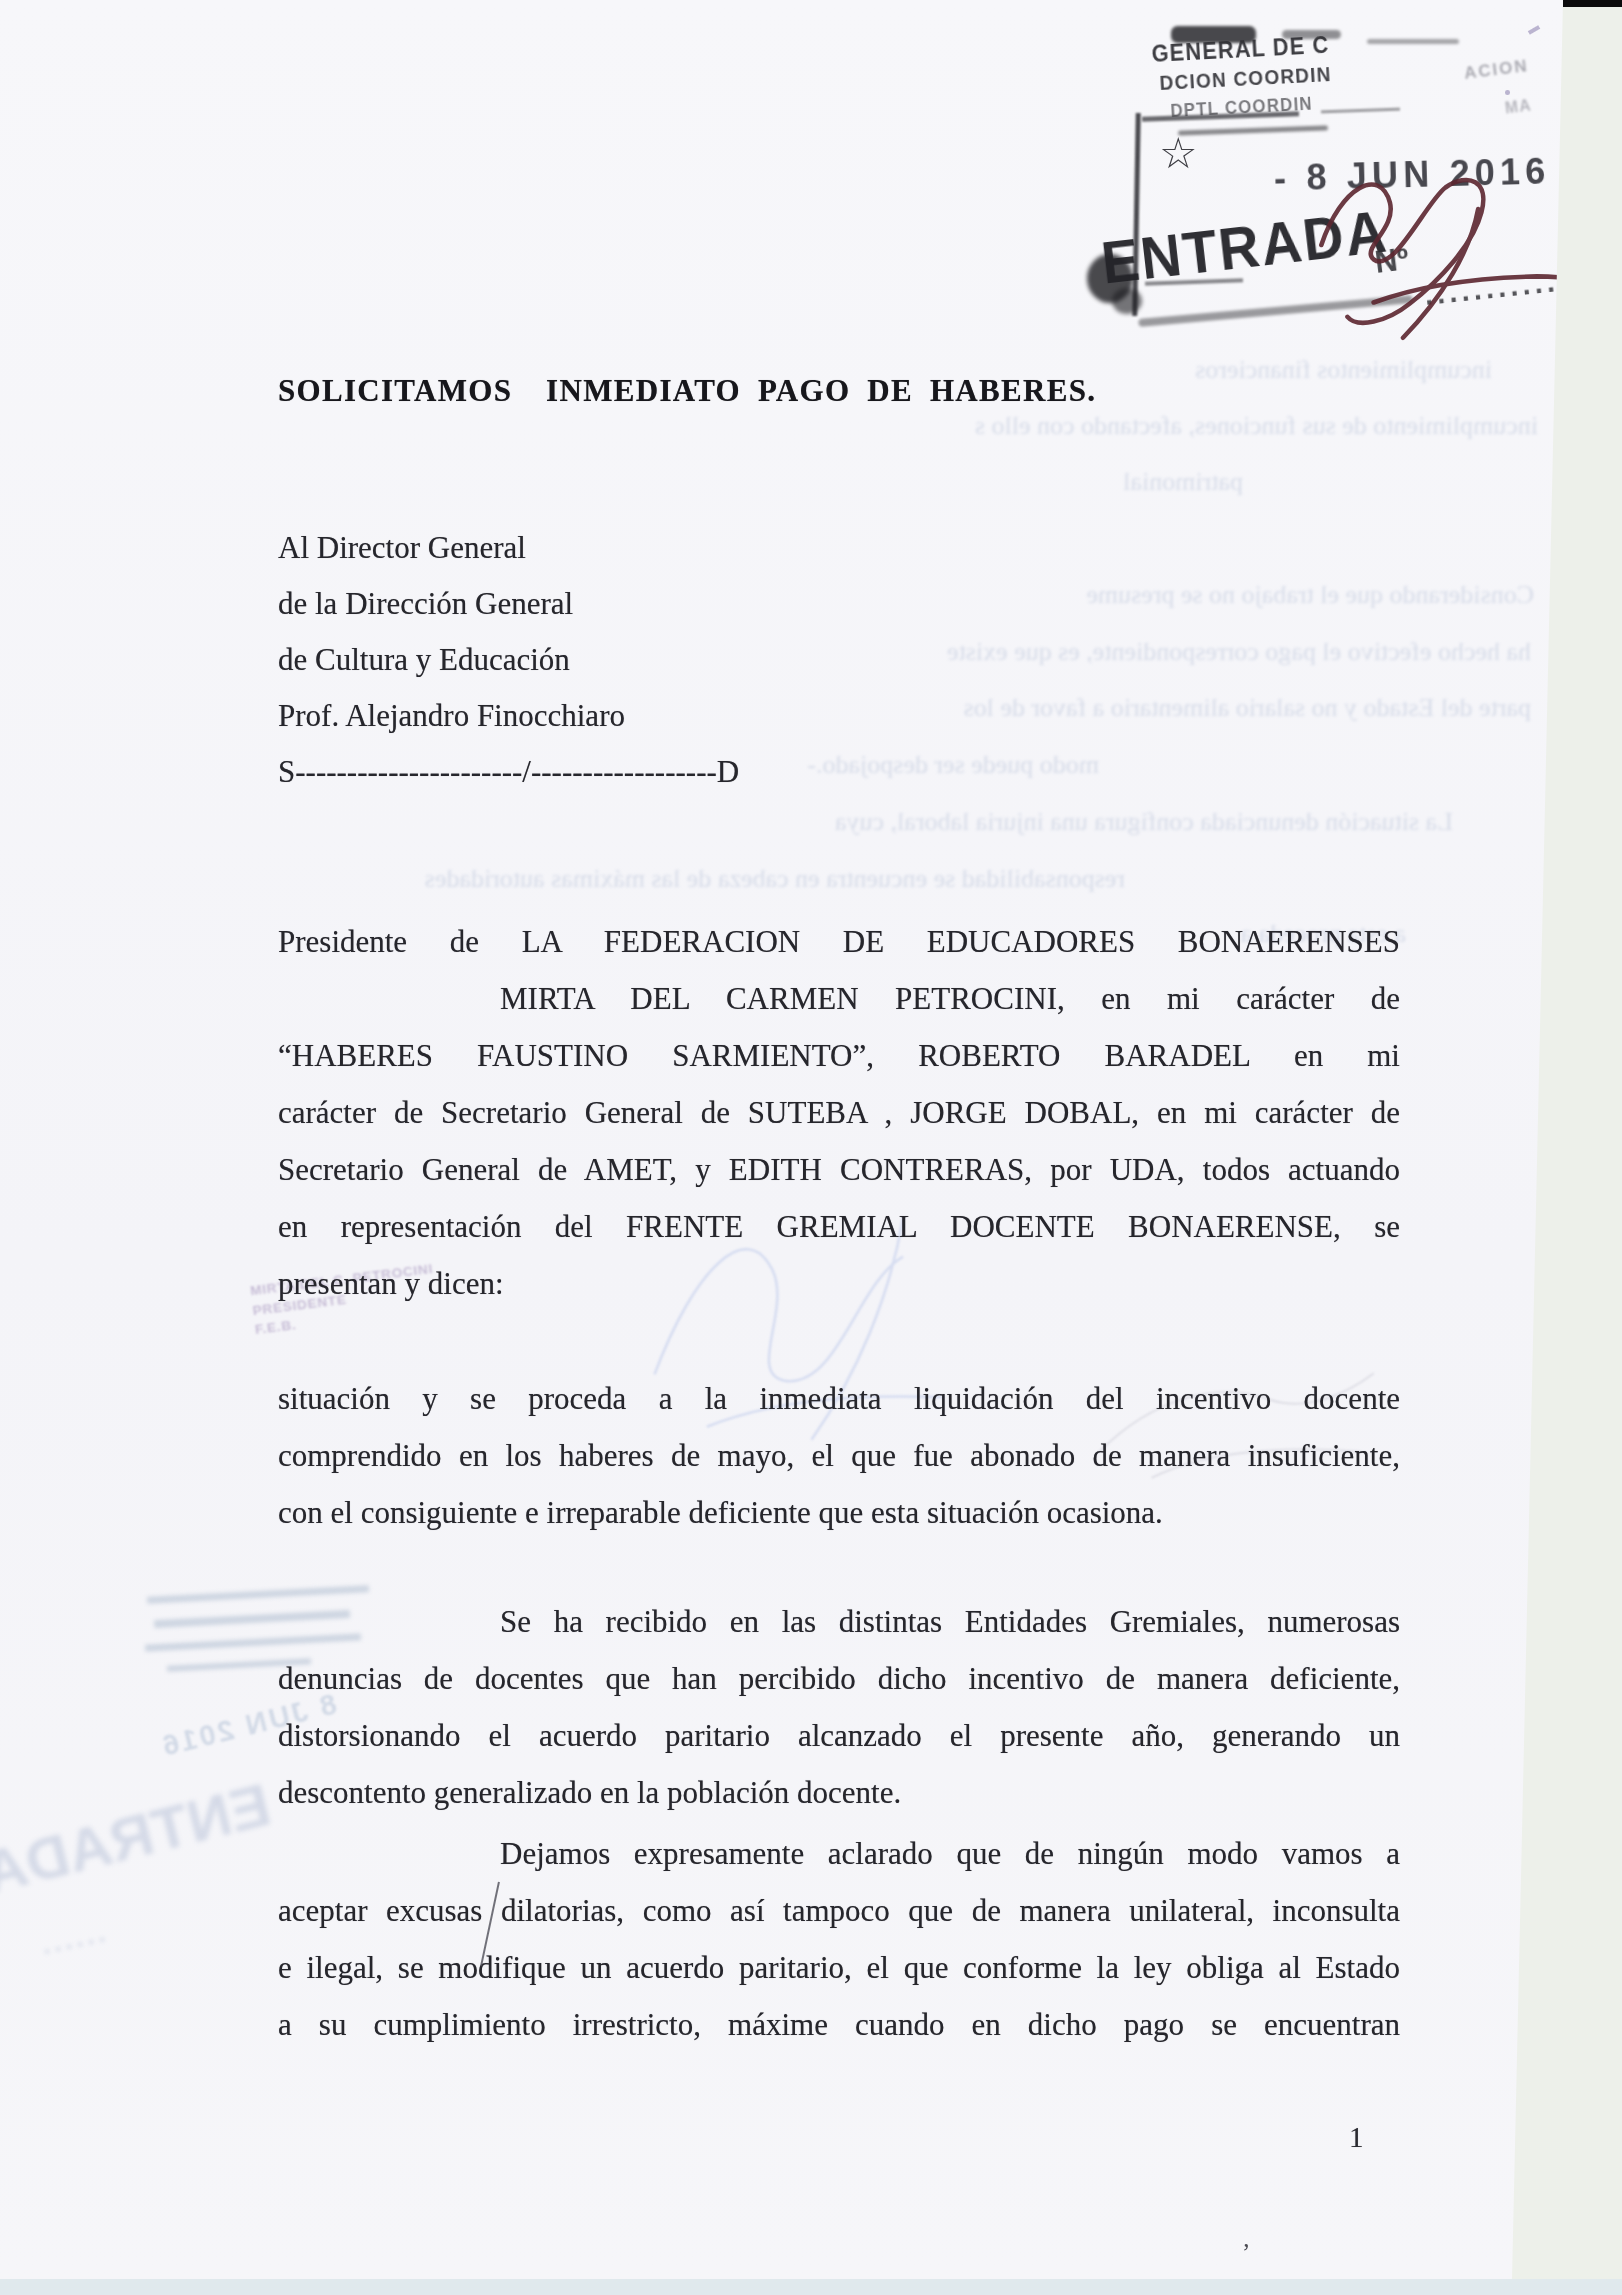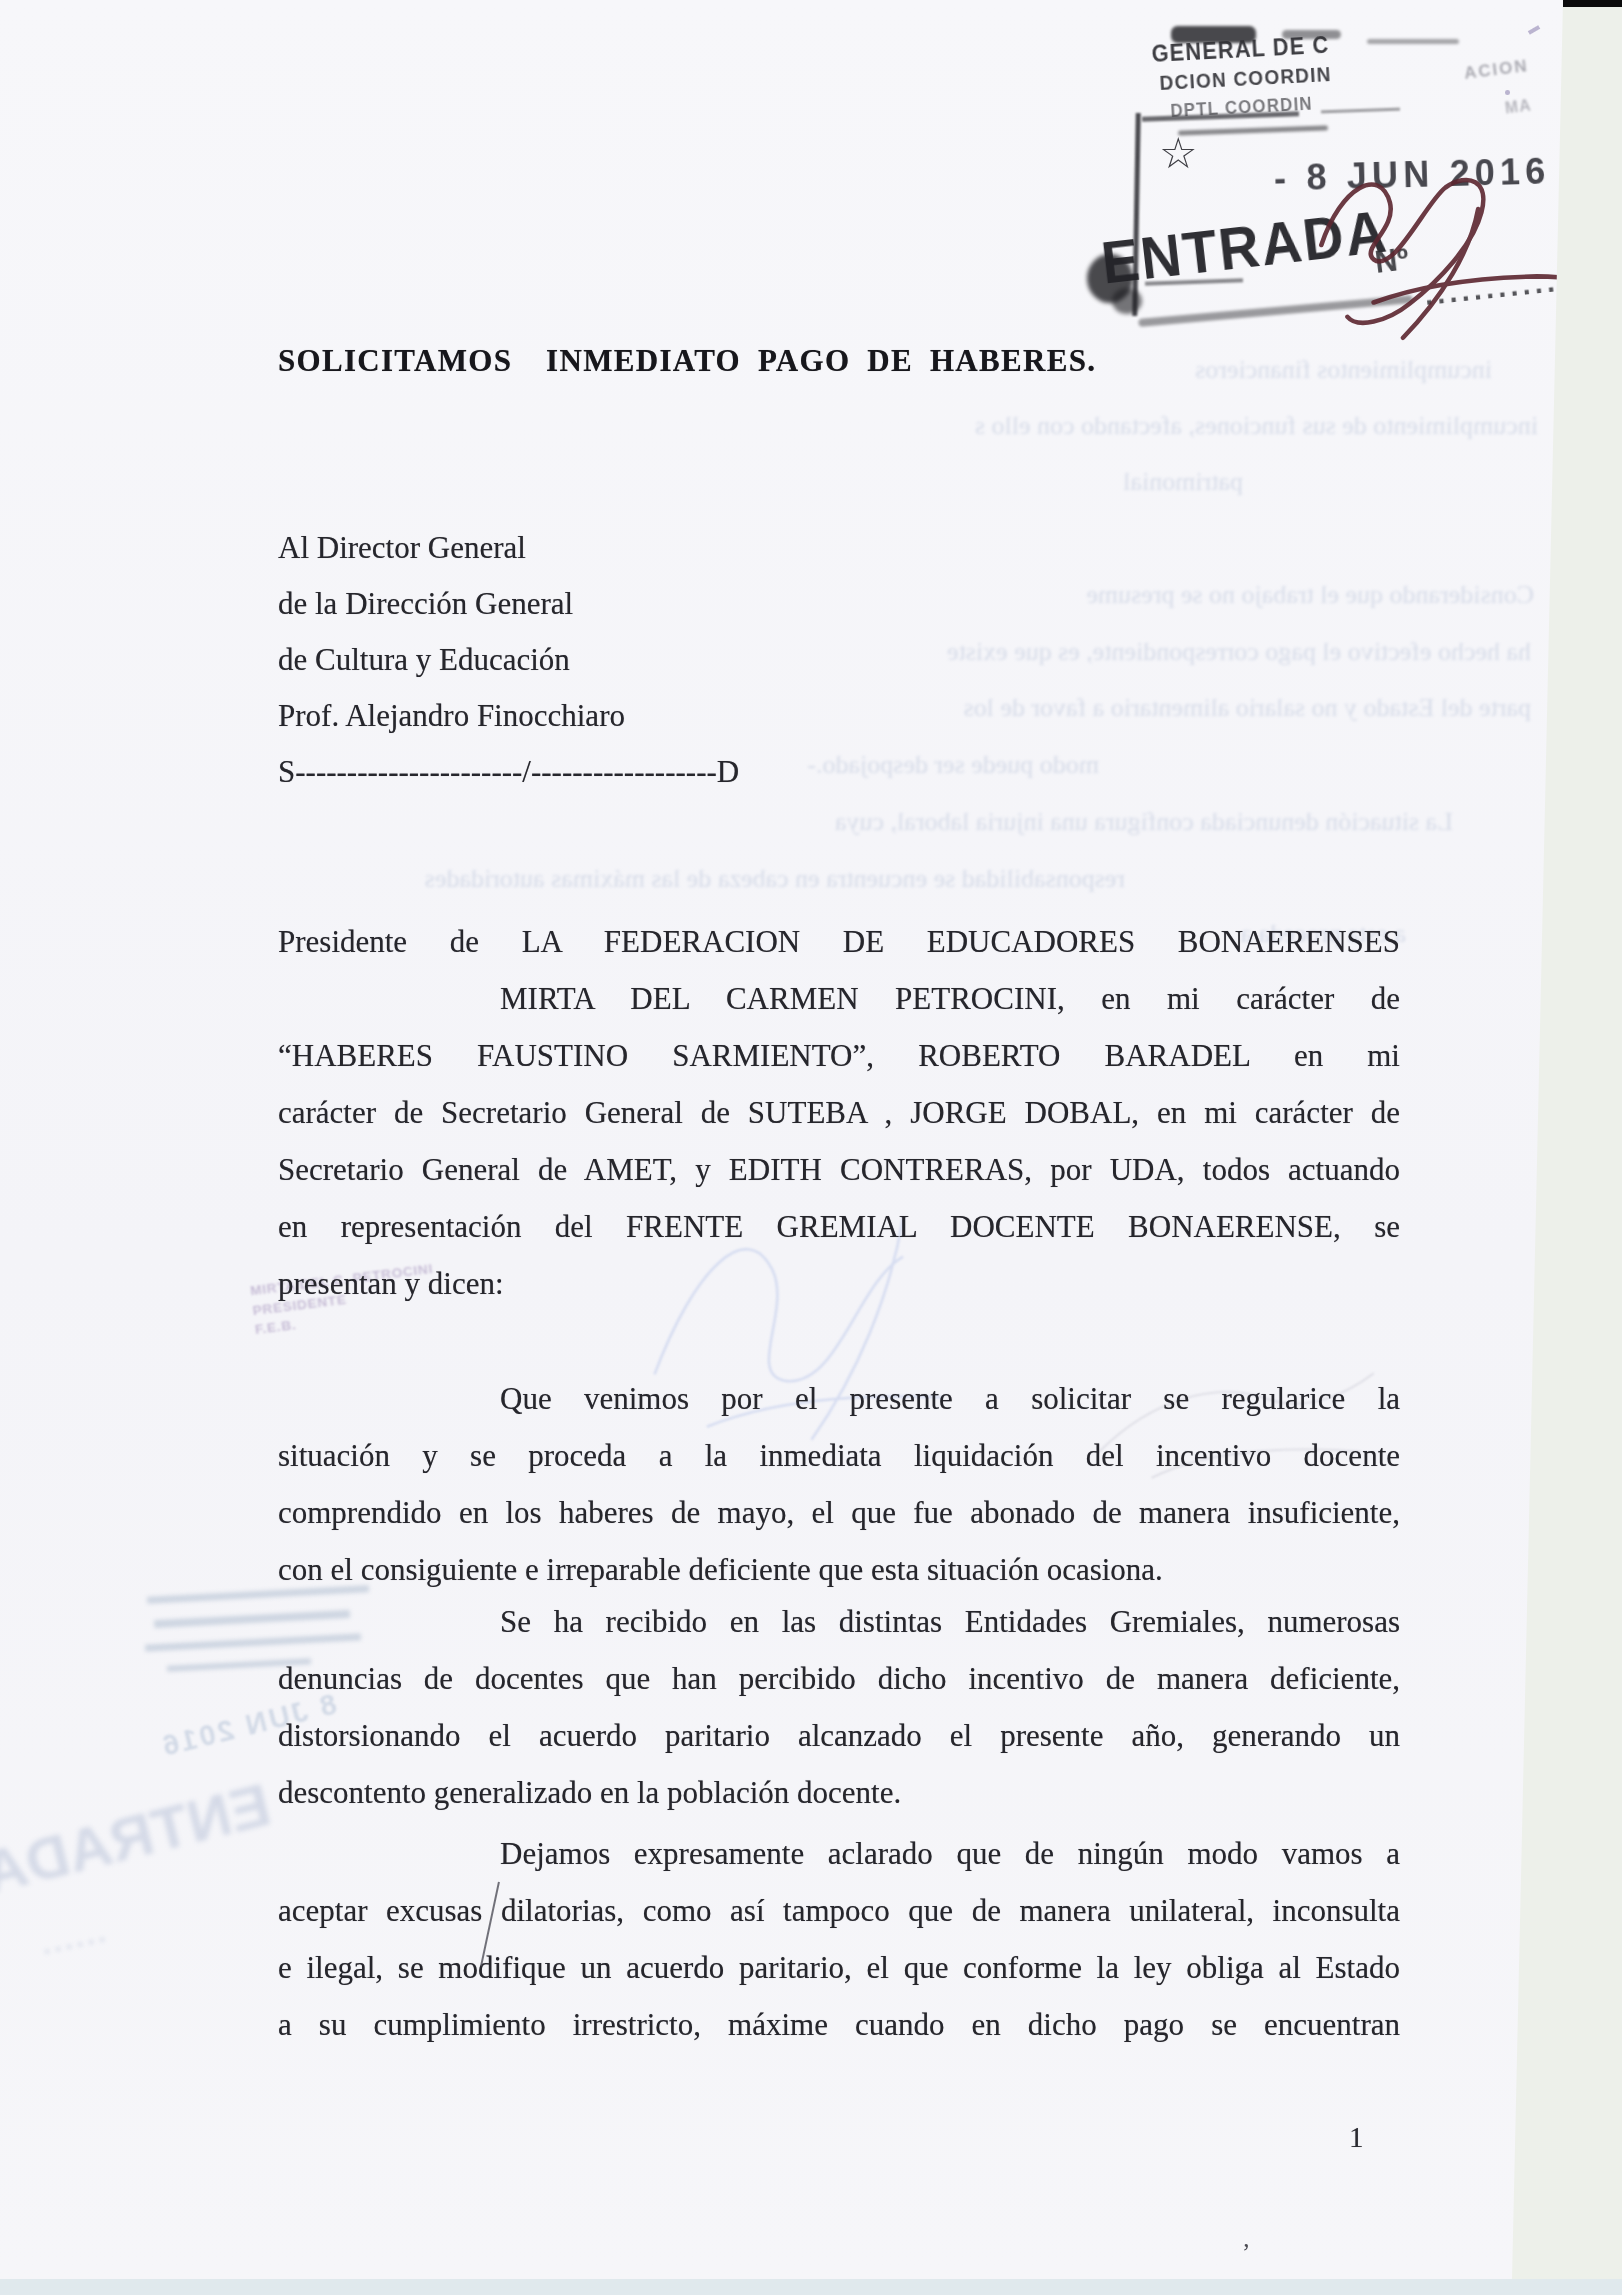--- a/index.html
+++ b/index.html
@@ -7,21 +7,21 @@
   #canvas{position:relative;width:1622px;height:2295px;overflow:hidden;background:#edf0ea;}
   
   .bg-bottom{position:absolute;left:0;top:2279px;width:1622px;height:16.4px;background:#e0e9ed;}
   .bg-topblack{position:absolute;left:1563px;top:0;width:59px;height:6.5px;background:#0b0b0c;}
   
   #sheet{position:absolute;left:0;top:0;width:1622px;height:2279px;
     background:linear-gradient(180deg,#f7f7fa 0%,#f4f4f8 55%,#f6f6f9 100%);
     clip-path:polygon(0 0,1563px 0,1512px 2279px,0 2279px);}
   
   .doc-text{color:#26262c;font-size:31px;text-shadow:0 0 0.7px rgba(20,20,30,.45);}
-  #title{position:absolute;left:278px;top:343px;font-size:31px;font-weight:bold;
+  #title{position:absolute;left:278px;top:373px;font-size:31px;font-weight:bold;
     letter-spacing:1.3px;word-spacing:7.9px;color:#17171c;white-space:pre;
     text-shadow:0 0 0.7px rgba(0,0,0,.5);}
   .para{position:absolute;left:278px;width:1122px;}
   .bline{line-height:57px;height:57px;}
   .jl{text-align:justify;text-align-last:justify;}
   .ll{white-space:pre;text-align:left;}
   .ind{padding-left:222px;}
   #address{position:absolute;left:278px;top:520px;width:916px;}
   #address .bline{line-height:56px;height:56px;}
   #pagenum{position:absolute;left:1349px;top:2121px;font-size:29px;color:#2a2a30;}
@@ -175,21 +175,20 @@
       <div class="bline jl">Presidente de LA FEDERACION DE EDUCADORES BONAERENSES</div>
       <div class="bline jl ind">MIRTA DEL CARMEN PETROCINI, en mi carácter de</div>
       <div class="bline jl">“HABERES FAUSTINO SARMIENTO”, ROBERTO BARADEL  en mi</div>
       <div class="bline jl">carácter de Secretario General de SUTEBA , JORGE DOBAL, en mi carácter de</div>
       <div class="bline jl">Secretario General de AMET, y EDITH CONTRERAS, por UDA, todos actuando</div>
       <div class="bline jl">en representación del FRENTE GREMIAL DOCENTE BONAERENSE, se</div>
       <div class="bline ll">presentan y dicen:</div>
     </div>
 
     <div class="para doc-text" style="top:1370px;">
-      <div class="bline jl ind">Que venimos por el presente a solicitar se regularice la</div>
       <div class="bline jl">situación y se proceda a la inmediata liquidación del incentivo docente</div>
       <div class="bline jl">comprendido en los haberes de mayo, el que fue abonado de manera insuficiente,</div>
       <div class="bline ll">con el consiguiente e irreparable deficiente que esta situación ocasiona.</div>
     </div>
 
     <div class="para doc-text" style="top:1593px;">
       <div class="bline jl ind">Se ha recibido en las distintas Entidades Gremiales, numerosas</div>
       <div class="bline jl">denuncias de docentes que  han percibido dicho incentivo de manera deficiente,</div>
       <div class="bline jl">distorsionando el acuerdo paritario alcanzado el presente año, generando un</div>
       <div class="bline ll">descontento generalizado en la población docente.</div>

